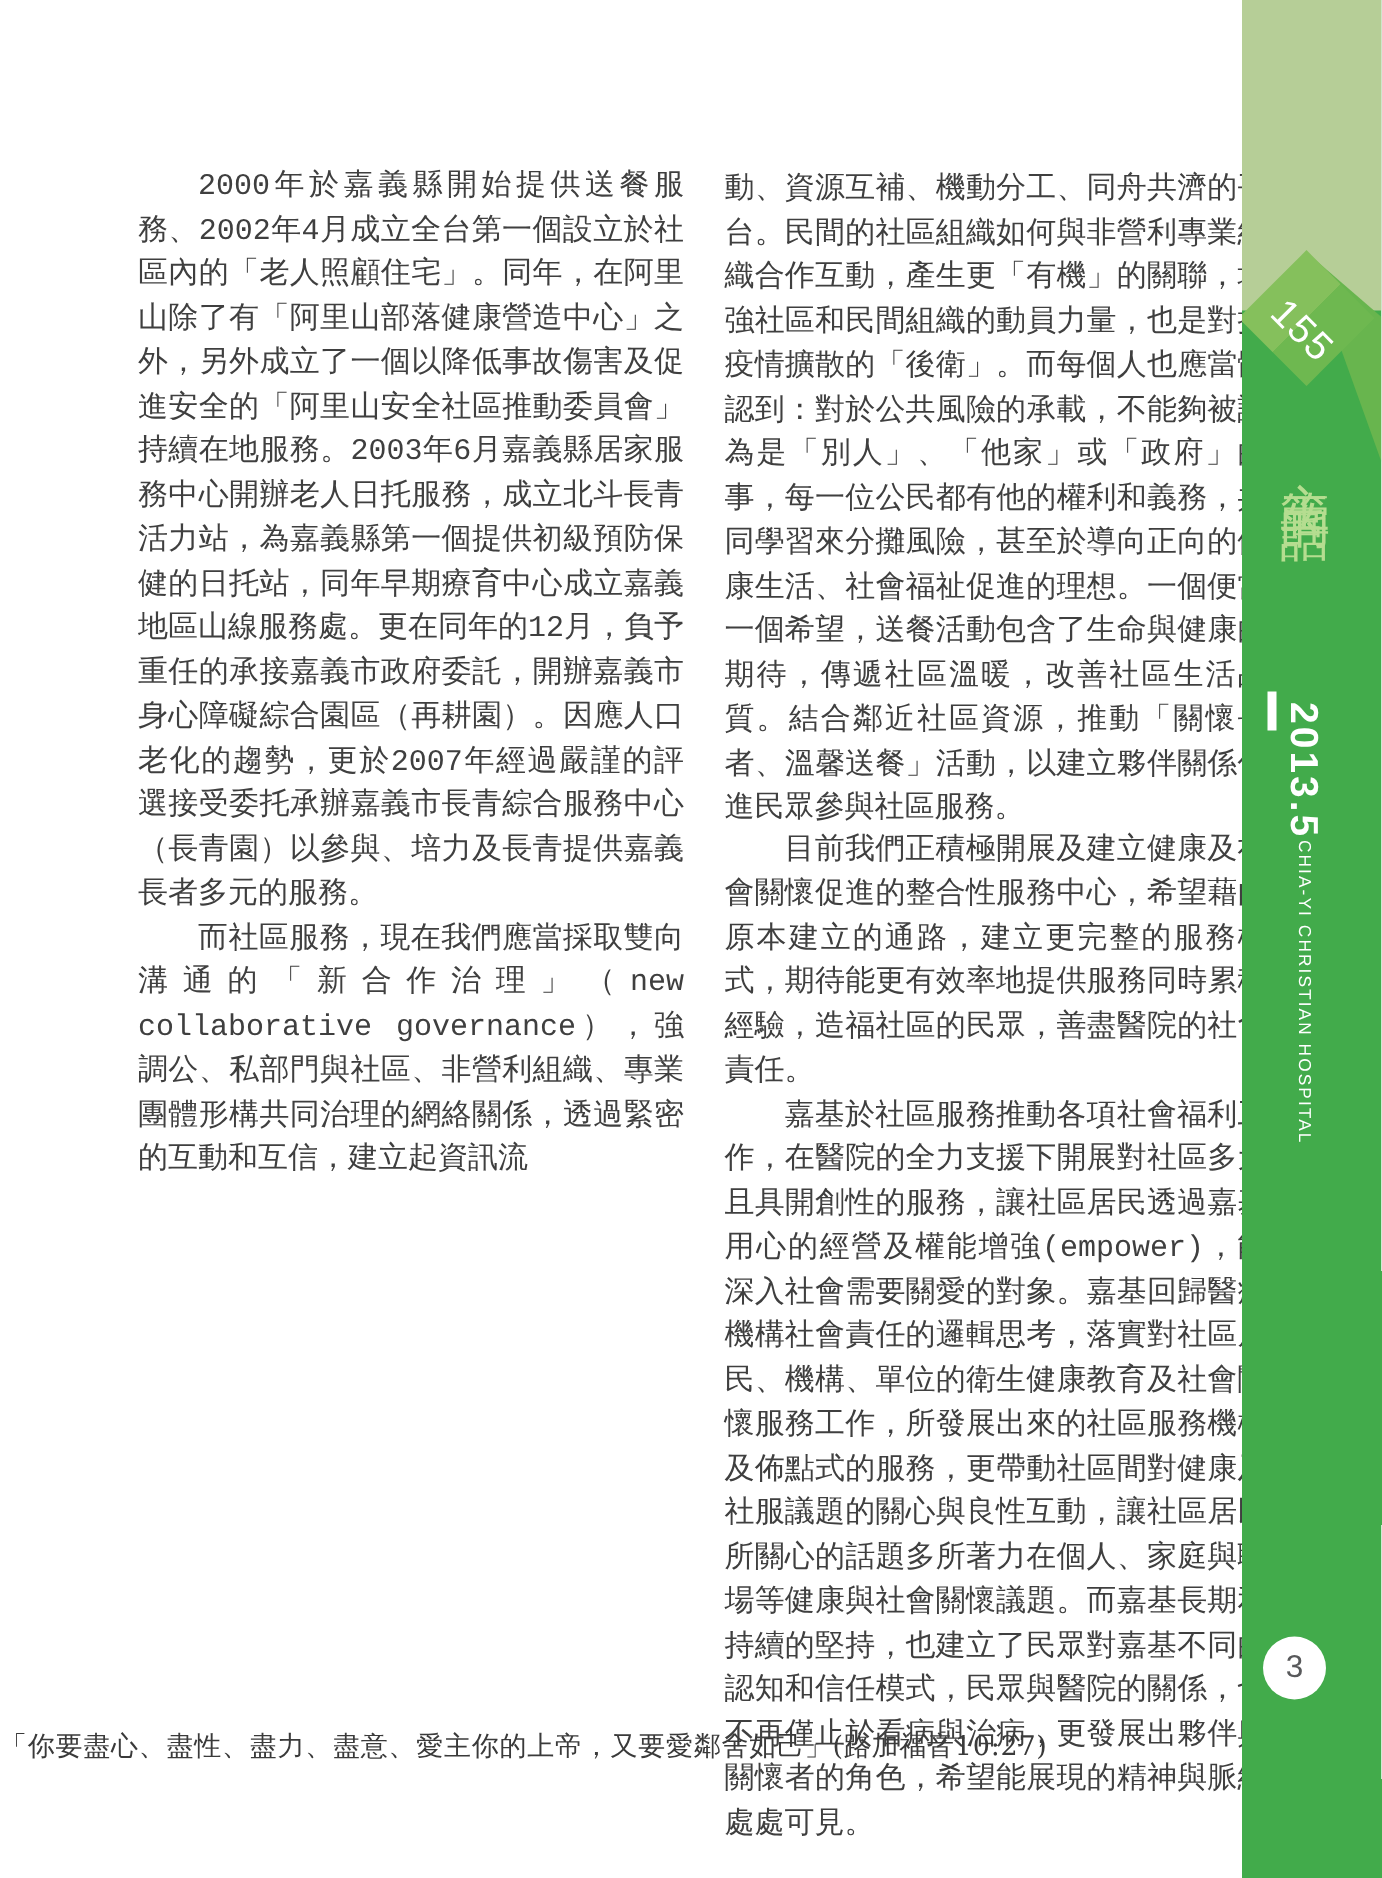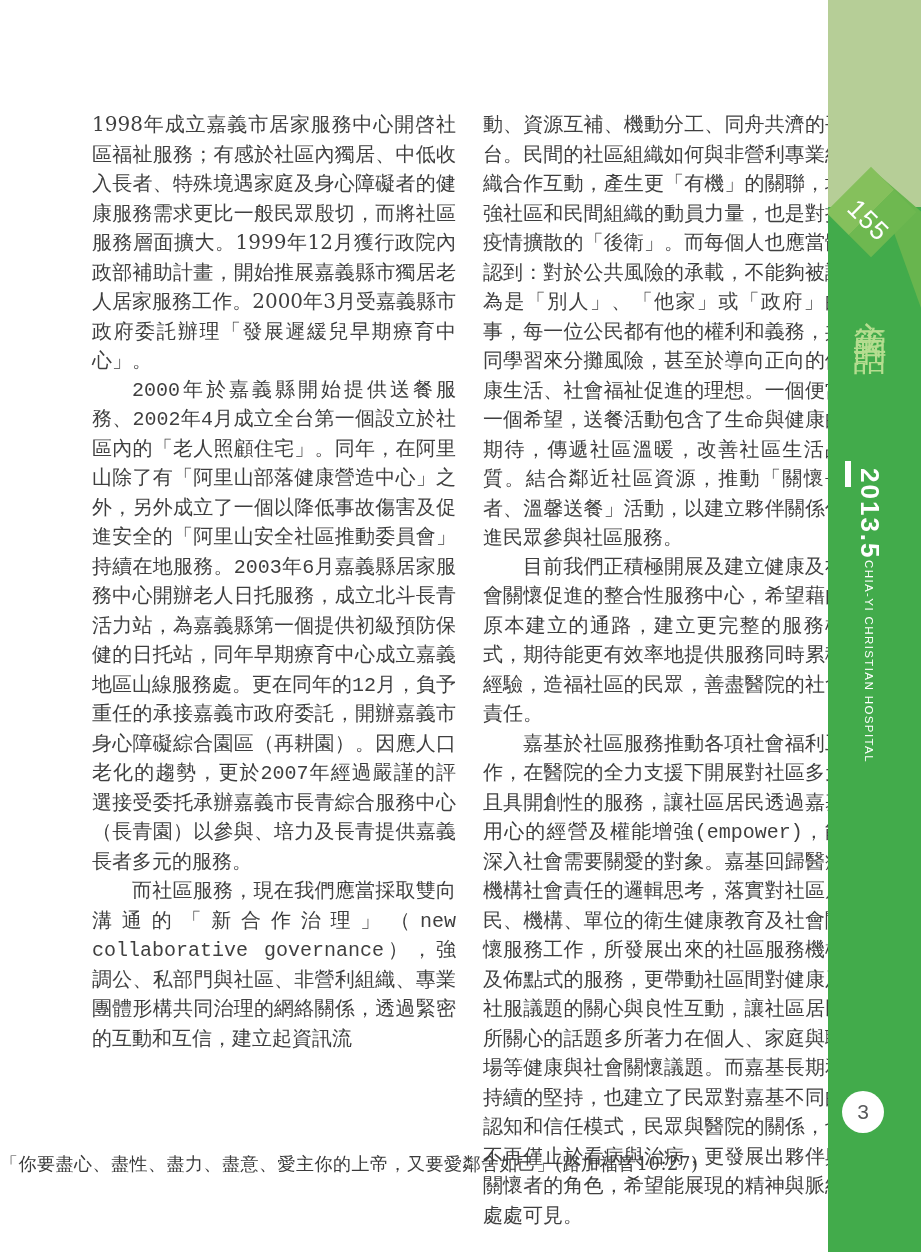--- a/index.html
+++ b/index.html
@@ -84,21 +84,20 @@
     font-family:"Liberation Sans", sans-serif;
   }
 </style>
 </head>
 <body>
 
 <div class="page">
 
   <main>
     <div class="column col-left">
-        <p class="para">1998年成立嘉義市居家服務中心開啓社區福祉服務；有感於社區內獨居、中低收入長者、特殊境遇家庭及身心障礙者的健康服務需求更比一般民眾殷切，而將社區服務層面擴大。1999年12月獲行政院內政部補助計畫，開始推展嘉義縣市獨居老人居家服務工作。2000年3月受嘉義縣市政府委託辦理「發展遲緩兒早期療育中心」。</p>
         <p class="para indent">2000年於嘉義縣開始提供送餐服務、2002年4月成立全台第一個設立於社區內的「老人照顧住宅」。同年，在阿里山除了有「阿里山部落健康營造中心」之外，另外成立了一個以降低事故傷害及促進安全的「阿里山安全社區推動委員會」持續在地服務。2003年6月嘉義縣居家服務中心開辦老人日托服務，成立北斗長青活力站，為嘉義縣第一個提供初級預防保健的日托站，同年早期療育中心成立嘉義地區山線服務處。更在同年的12月，負予重任的承接嘉義市政府委託，開辦嘉義市身心障礙綜合園區（再耕園）。因應人口老化的趨勢，更於2007年經過嚴謹的評選接受委托承辦嘉義市長青綜合服務中心（長青園）以參與、培力及長青提供嘉義長者多元的服務。</p>
         <p class="para indent">而社區服務，現在我們應當採取雙向溝通的「新合作治理」（new collaborative governance），強調公、私部門與社區、非營利組織、專業團體形構共同治理的網絡關係，透過緊密的互動和互信，建立起資訊流</p>
       </div>
     <div class="column col-right">
         <p class="para">動、資源互補、機動分工、同舟共濟的平台。民間的社區組織如何與非營利專業組織合作互動，產生更「有機」的關聯，增強社區和民間組織的動員力量，也是對抗疫情擴散的「後衛」。而每個人也應當體認到：對於公共風險的承載，不能夠被認為是「別人」、「他家」或「政府」的事，每一位公民都有他的權利和義務，共同學習來分攤風險，甚至於導向正向的健康生活、社會福祉促進的理想。一個便當一個希望，送餐活動包含了生命與健康的期待，傳遞社區溫暖，改善社區生活品質。結合鄰近社區資源，推動「關懷長者、溫馨送餐」活動，以建立夥伴關係促進民眾參與社區服務。</p>
         <p class="para indent">目前我們正積極開展及建立健康及社會關懷促進的整合性服務中心，希望藉由原本建立的通路，建立更完整的服務模式，期待能更有效率地提供服務同時累積經驗，造福社區的民眾，善盡醫院的社會責任。</p>
         <p class="para indent">嘉基於社區服務推動各項社會福利工作，在醫院的全力支援下開展對社區多元且具開創性的服務，讓社區居民透過嘉基用心的經營及權能增強(empower)，能深入社會需要關愛的對象。嘉基回歸醫療機構社會責任的邏輯思考，落實對社區居民、機構、單位的衛生健康教育及社會關懷服務工作，所發展出來的社區服務機構及佈點式的服務，更帶動社區間對健康及社服議題的關心與良性互動，讓社區居民所關心的話題多所著力在個人、家庭與職場等健康與社會關懷議題。而嘉基長期和持續的堅持，也建立了民眾對嘉基不同的認知和信任模式，民眾與醫院的關係，也不再僅止於看病與治病，更發展出夥伴與關懷者的角色，希望能展現的精神與脈絡處處可見。</p>
       </div>
   </main>
 

